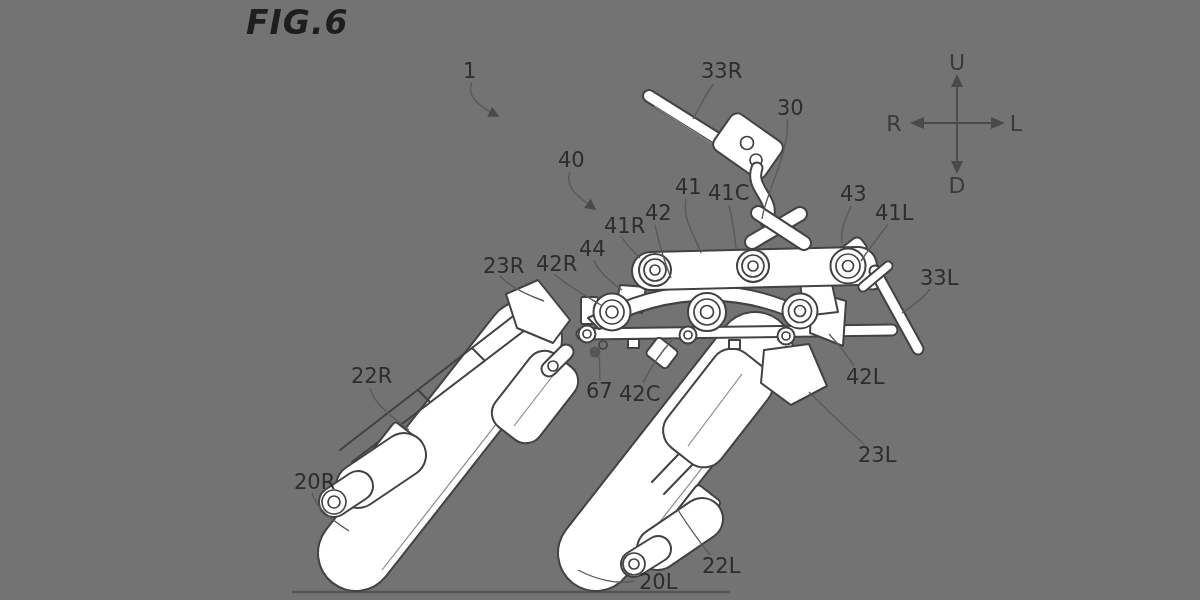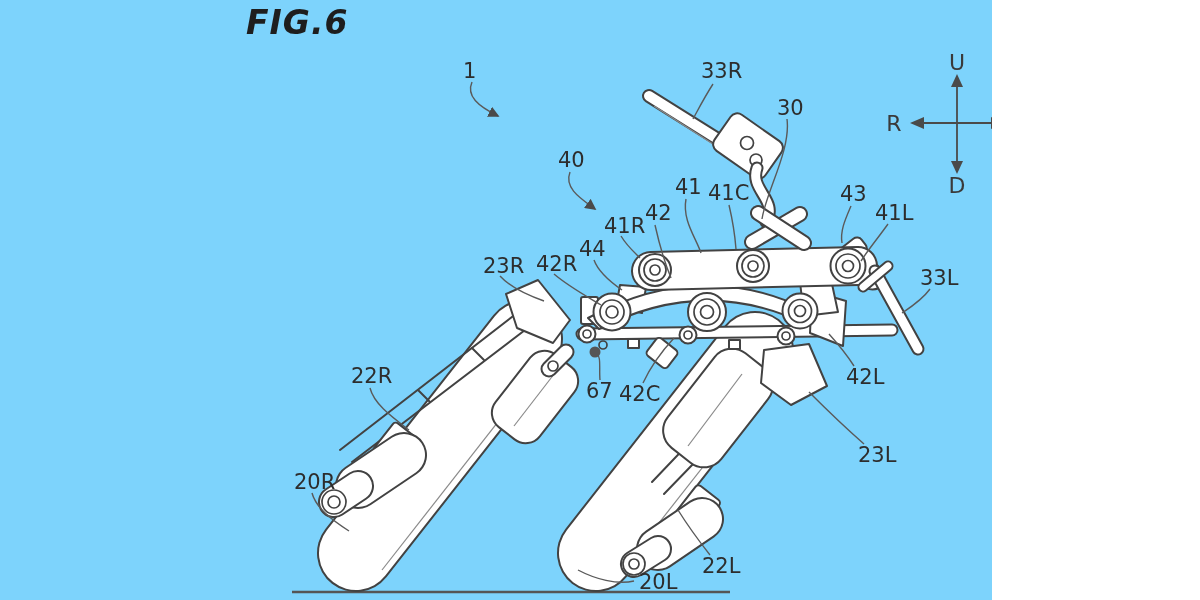--- a/index.html
+++ b/index.html
@@ -1,17 +1,17 @@
 <!DOCTYPE html>
 <html style="--line: #424242; --label: #2d2d2d; --leader: #5a5a5a;"><head>
 <meta charset="utf-8">
 <style>
   :root { --line:#424242; --label:#2d2d2d; --leader:#5a5a5a; }
   html,body { margin:0; padding:0; background:#ffffff; }
-  .stage { width:992px; height:600px; position:relative; background:#7dd3fc; overflow:hidden; }
+  .stage { width:1200px; height:600px; position:relative; background:#737373; overflow:hidden; }
   svg { display:block; }
   .outline { fill:#fff; stroke:var(--line); stroke-width:2; stroke-linejoin:round; }
   .thin    { stroke:var(--line); stroke-width:2; fill:none; stroke-linecap:round; }
   .hair    { stroke:#8a8a8a; stroke-width:1.2; fill:none; }
   .dark    { stroke:var(--line); fill:none; stroke-linecap:round; }
   .white   { stroke:#ffffff; fill:none; stroke-linecap:round; }
   .ring    { fill:#ffffff; stroke:var(--line); stroke-width:2; }
   .ring2   { fill:none; stroke:var(--line); stroke-width:1.7; }
   .leader  { stroke:var(--leader); stroke-width:1.4; fill:none; }
   .lbl     { font:21px "DejaVu Sans","Liberation Sans",sans-serif; fill:var(--label); }

